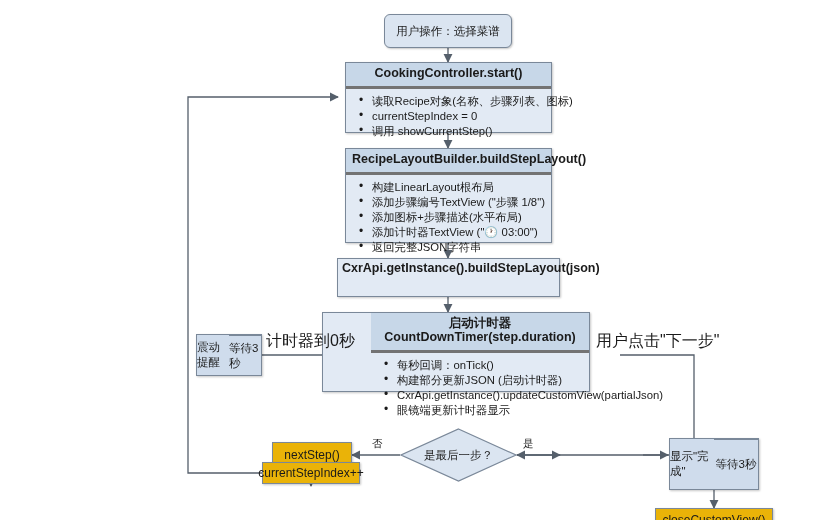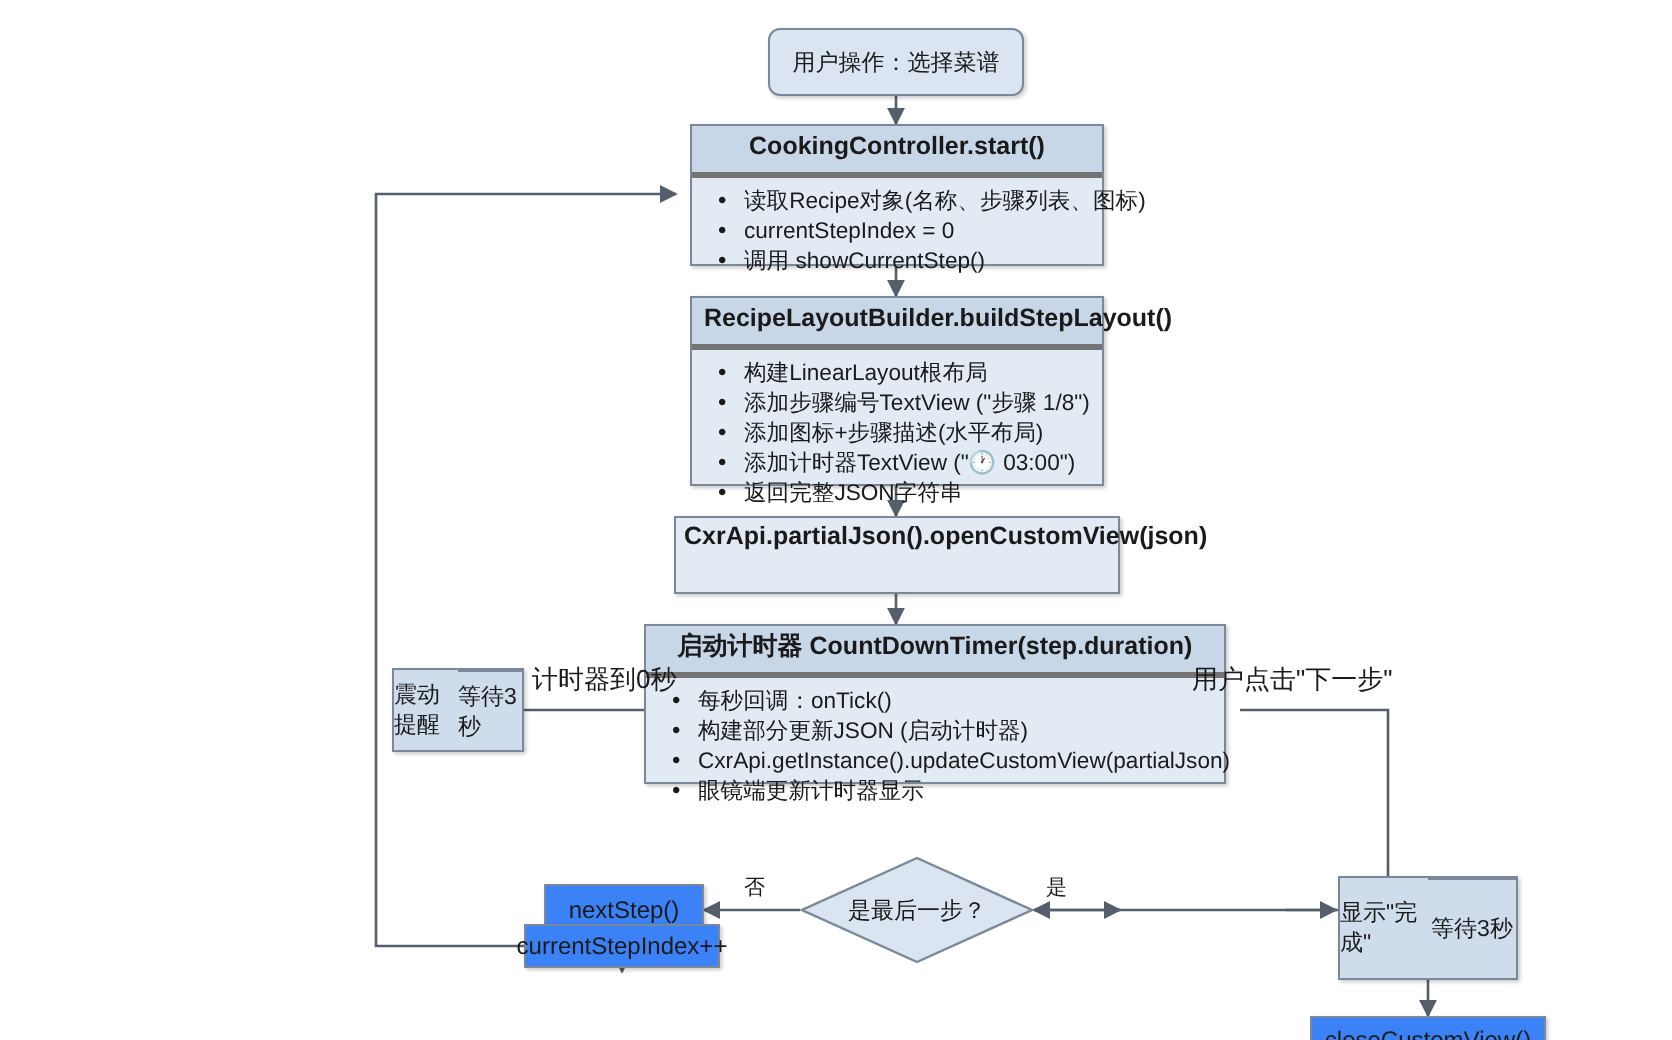--- a/index.html
+++ b/index.html
@@ -43,21 +43,21 @@
     display: flex;
     align-items: center;
     justify-content: center;
     font-size: 11.5px;
   }
   .node.simple {
     display: flex;
     align-items: center;
     justify-content: center;
     font-size: 12px;
-    background: #3b82f6;
+    background: #eab308;
   }
   .node.stacked {
     display: flex;
     flex-direction: row;
     background: #cfdcec;
   }
   .node.stacked .row {
     flex: 1 1 0;
     display: flex;
     align-items: center;
@@ -123,21 +123,21 @@
     display: flex;
     align-items: center;
     justify-content: center;
     font-size: 11.5px;
     color: #1a1a1a;
   }
 
   
   .elabel {
     position: absolute;
-    font-size: 13px;
+    font-size: 16px;
     color: #1a1a1a;
     background: transparent;
     white-space: nowrap;
   }
   .elabel.small {
     font-size: 10.5px;
   }
 </style>
 </head>
 <body>
@@ -201,24 +201,24 @@
         <li>构建LinearLayout根布局</li>
         <li>添加步骤编号TextView ("步骤 1/8")</li>
         <li>添加图标+步骤描述(水平布局)</li>
         <li>添加计时器TextView ("🕐 03:00")</li>
         <li>返回完整JSON字符串</li>
       </ul>
     </div>
   </div>
 
   <div class="node card" style="left:337px; top:258px; width:223px; height:39px;">
-    <div class="card-title" style="border-bottom:none; background:transparent; padding:3px 4px 1px 4px;">CxrApi.partialJson().openCustomView(json)</div>
-  </div>
-
-  <div class="node card" style="left:322px; top:312px; width:291px; height:80px;">
+    <div class="card-title" style="border-bottom:none; background:transparent; padding:3px 4px 1px 4px;">CxrApi.getInstance().buildStepLayout(json)</div>
+  </div>
+
+  <div class="node card" style="left:322px; top:312px; width:268px; height:80px;padding-left:48px;">
     <div class="card-title">启动计时器 CountDownTimer(step.duration)</div>
     <div class="card-body">
       <ul>
         <li>每秒回调：onTick()</li>
         <li>构建部分更新JSON (启动计时器)</li>
         <li>CxrApi.getInstance().updateCustomView(partialJson)</li>
         <li>眼镜端更新计时器显示</li>
       </ul>
     </div>
   </div>

